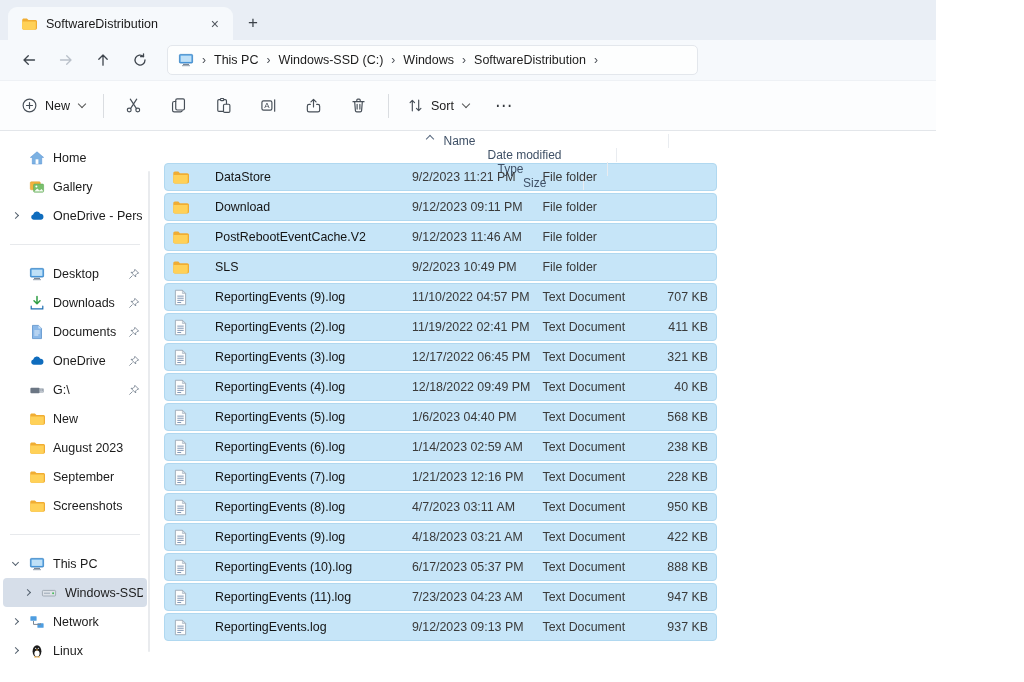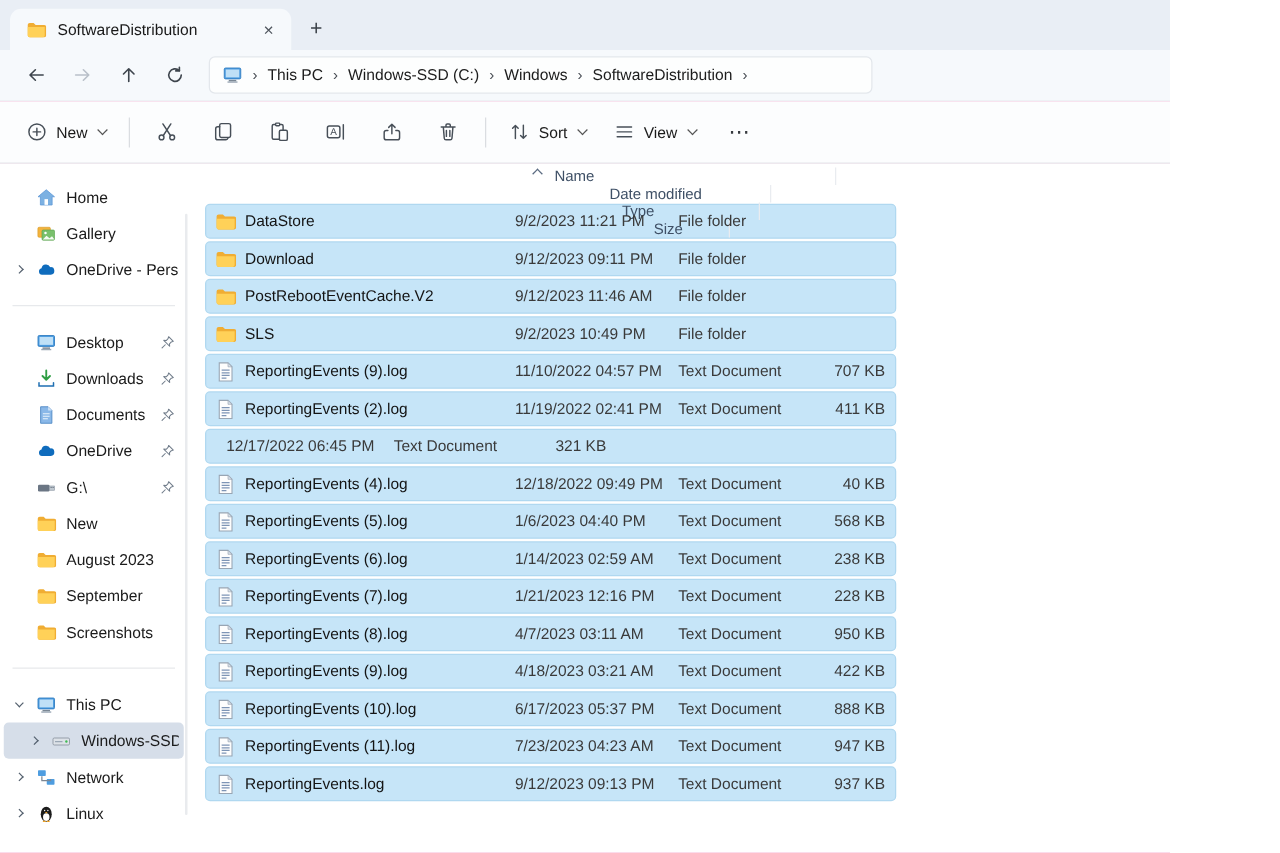--- a/index.html
+++ b/index.html
@@ -80,21 +80,21 @@
   .list-header > div:nth-of-type(4) { width: 68px;  padding-left: 7px; }
   .sort-caret { position: absolute; width: 6px; height: 6px; border-left: 1.2px solid #5a6a80; border-top: 1.2px solid #5a6a80; transform: rotate(45deg); left: 277px; top: 5px; }
 
   .rows { margin-top: 4px; }
   .row {
     display: flex; align-items: center; height: 28px; width: 553px; margin-bottom: 2px;
     border-radius: 4px; border: 1px solid transparent;
   }
   .row.selected { background: #c6e5f8; border-color: #b0d8f0; }
   .cell { font-size: 12.4px; color: #3a3a3a; white-space: nowrap; overflow: hidden; }
-  .cname { width: 237px; display: flex; align-items: center; padding-left: 7px; color: #141414; }
+  .cname { width: 237px; display: flex; align-items: center; padding-left: 7px; color: #141414; gap: 19px; }
   .file-icon { width: 17px; height: 17px; margin-right: 7px; flex: none; }
   .cdate { width: 133px; padding-left: 4px; margin-left: 12px; }
   .ctype { width: 115px; padding-left: 5px; }
   .csize { width: 68px; text-align: right; padding-right: 8px; }
 </style>
 </head>
 <body>
 
 <svg width="0" height="0" style="position:absolute" aria-hidden="true">
   <defs>
@@ -321,27 +321,20 @@
         </svg>
       </div>
     <div class="tb-divider"></div>
     <div class="tb-btn">
       <svg class="ticon">
           <use href="#i-sort"></use>
         </svg>
       <span>Sort</span>
       <span class="cdown"></span>
     </div>
-    <div class="tb-btn">
-      <svg class="ticon">
-          <use href="#i-view"></use>
-        </svg>
-      <span>View</span>
-      <span class="cdown"></span>
-    </div>
     <div class="more-btn">⋯</div>
   </div>
 
   <div class="bodyarea">
 
     <div class="sidebar">
       <div class="side-group">
 
           <div class="side-item chev-none">
             <span class="chev-slot">
@@ -626,20 +619,26 @@
                 <use href="#i-doc"></use>
               </svg>
               <span>ReportingEvents (2).log</span>
             </div>
             <div class="cell cdate">11/19/2022 02:41 PM</div>
             <div class="cell ctype">Text Document</div>
             <div class="cell csize">411 KB</div>
           </div>
 
           <div class="row selected chev-none">
+            <div class="cell cname">
+              <svg class="file-icon">
+                <use href="#i-doc"></use>
+              </svg>
+              <span>ReportingEvents (3).log</span>
+            </div>
             <div class="cell cdate">12/17/2022 06:45 PM</div>
             <div class="cell ctype">Text Document</div>
             <div class="cell csize">321 KB</div>
           </div>
 
           <div class="row selected chev-none">
             <div class="cell cname">
               <svg class="file-icon">
                 <use href="#i-doc"></use>
               </svg>

